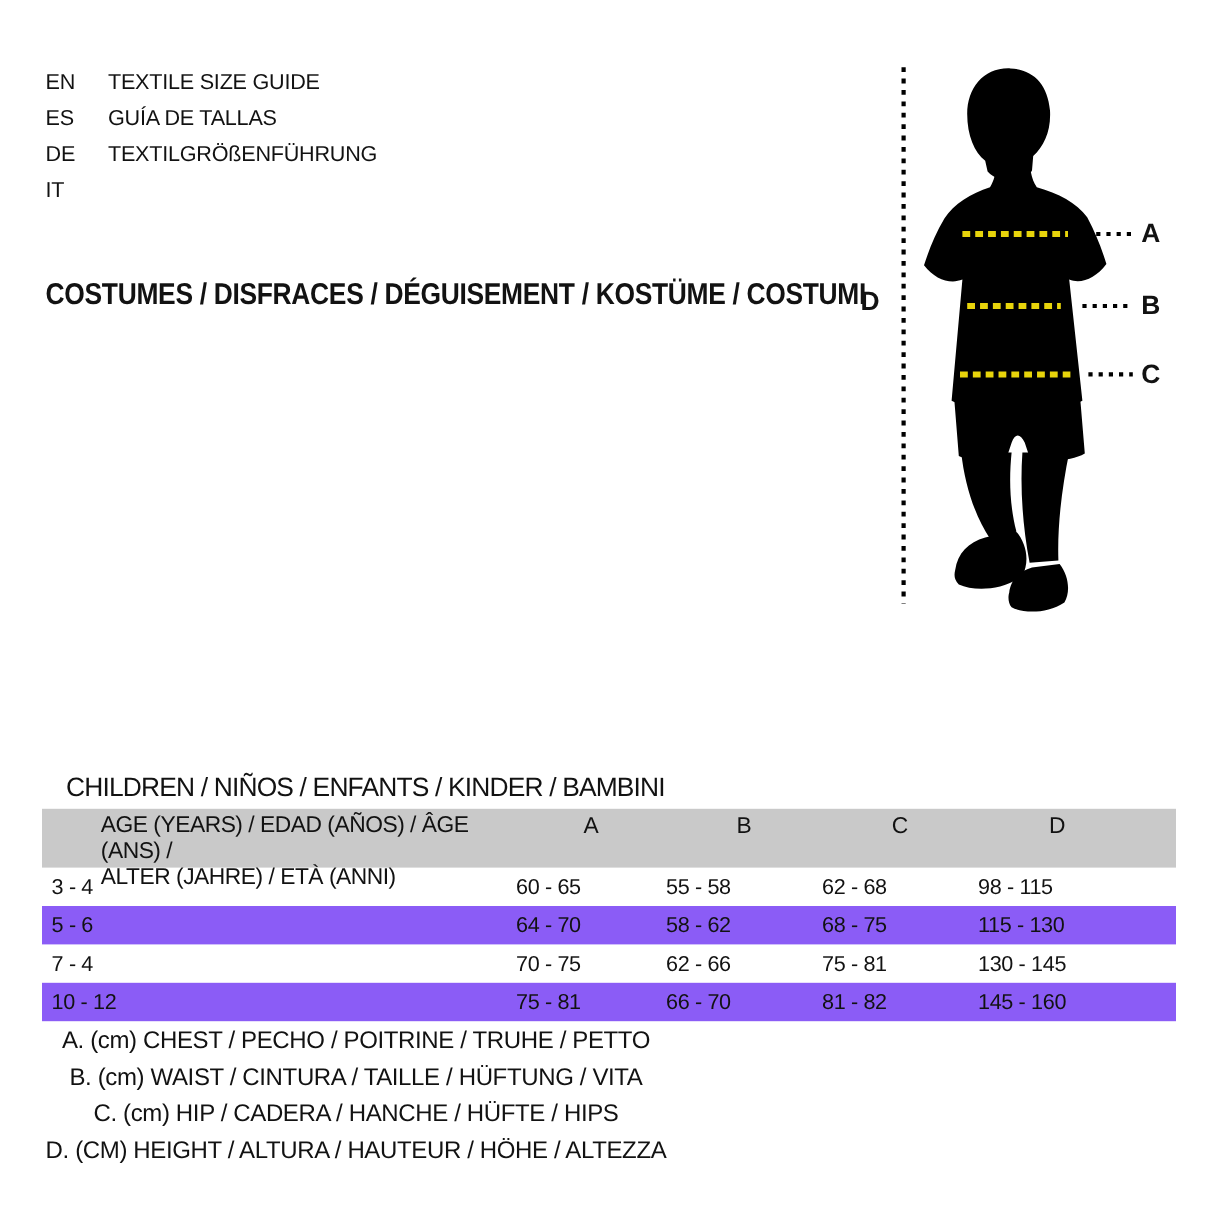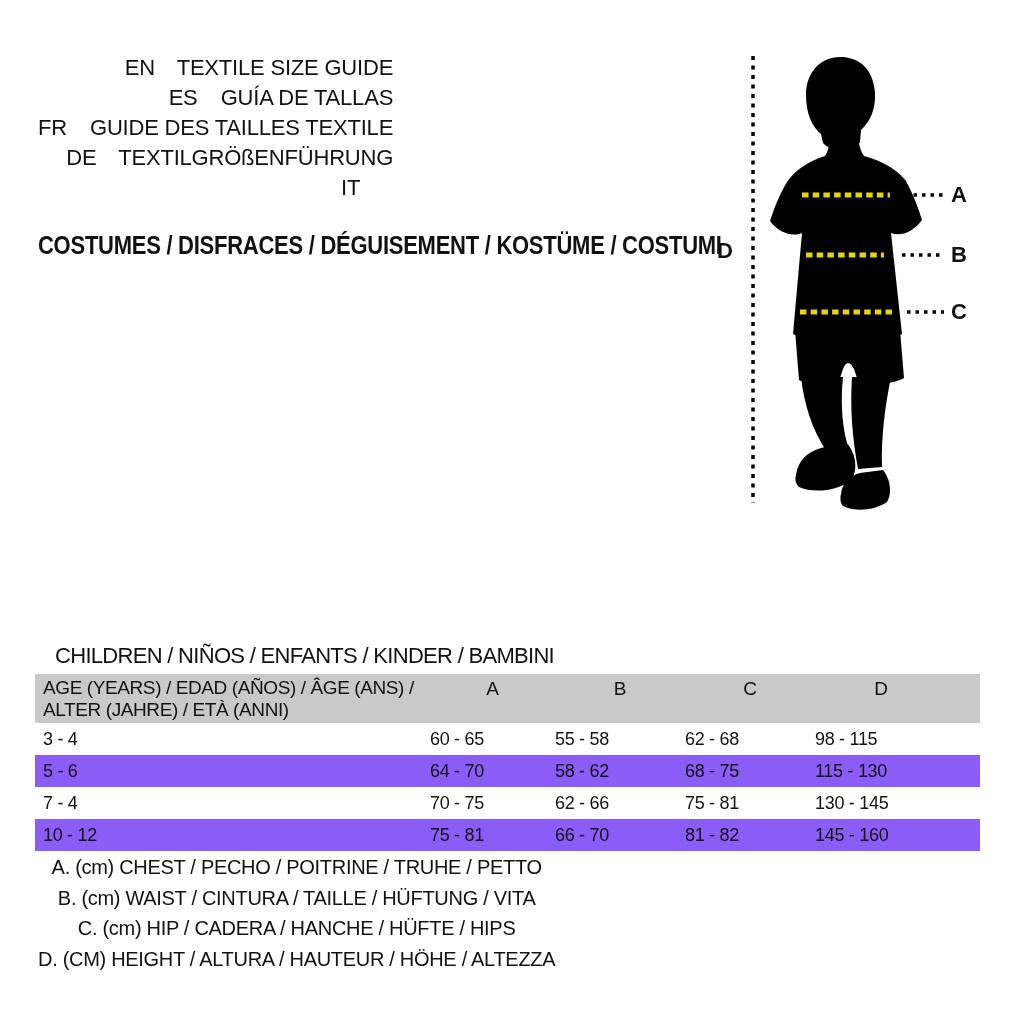--- a/index.html
+++ b/index.html
@@ -8,21 +8,21 @@
     background:#ffffff;
     font-family:"Liberation Sans","DejaVu Sans",sans-serif;
     color:#121212;
     position:relative;
     overflow:hidden;
   }
   .abs { position:absolute; }
 
   
   .lang-list { left:38px; top:53px; }
-  .lang-row { display:flex; font-size:22px; line-height:30px; letter-spacing:-0.2px;justify-content:flex-end; }
+  .lang-row { display:flex; font-size:18px; line-height:30px; letter-spacing:-0.2px; }
   .lang-code { width:52px; flex:0 0 52px; }
 
   
   .category-title {
     left:38px; top:231px;
     font-weight:bold; font-size:25px; letter-spacing:-0.3px;
     transform:scaleX(0.88); transform-origin:0 0; white-space:nowrap;
   }
 
   
@@ -34,21 +34,21 @@
   .m-label-d { left:717px; top:239px; }
 
   
   .section-title { left:55px; top:643px; font-size:22px; letter-spacing:-0.7px;text-align:right; }
 
   .size-table { left:35px; top:674px; width:945px; font-size:18px; }
   .st-header {
     display:grid; grid-template-columns:395px 125px 130px 130px 165px;
     background:#c9c9c9; height:49px; box-sizing:border-box; padding-top:3px;
   }
-  .st-age-head { padding-left:8px; font-size:19px; line-height:22px; letter-spacing:-0.4px; }
+  .st-age-head { padding-left:8px; font-size:19px; line-height:22px; letter-spacing:-0.4px;margin-left:41px; }
   .st-col-head { text-align:center; font-size:19px; padding-top:1px; }
   .st-col-head.last, .st-val.last { padding-right:33px; }
   .st-row {
     display:grid; grid-template-columns:395px 125px 130px 130px 165px;
     height:32px; align-items:center; letter-spacing:-0.3px;
   }
   .st-row.stripe { background:#8b5cf6; }
   .st-age { padding-left:8px; }
   .st-val { }
 
@@ -59,24 +59,20 @@
 <body>
 
 <div class="abs lang-list">
   <div class="lang-row">
     <span class="lang-code">EN</span>
     <span class="lang-label">TEXTILE SIZE GUIDE</span>
   </div>
   <div class="lang-row">
     <span class="lang-code">ES</span>
     <span class="lang-label">GUÍA DE TALLAS</span>
-  </div>
-  <div class="lang-row">
-    <span class="lang-code">FR</span>
-    <span class="lang-label">GUIDE DES TAILLES TEXTILE</span>
   </div>
   <div class="lang-row">
     <span class="lang-code">DE</span>
     <span class="lang-label">TEXTILGRÖßENFÜHRUNG</span>
   </div>
   <div class="lang-row">
     <span class="lang-code">IT</span>
   </div>
 </div>
 

